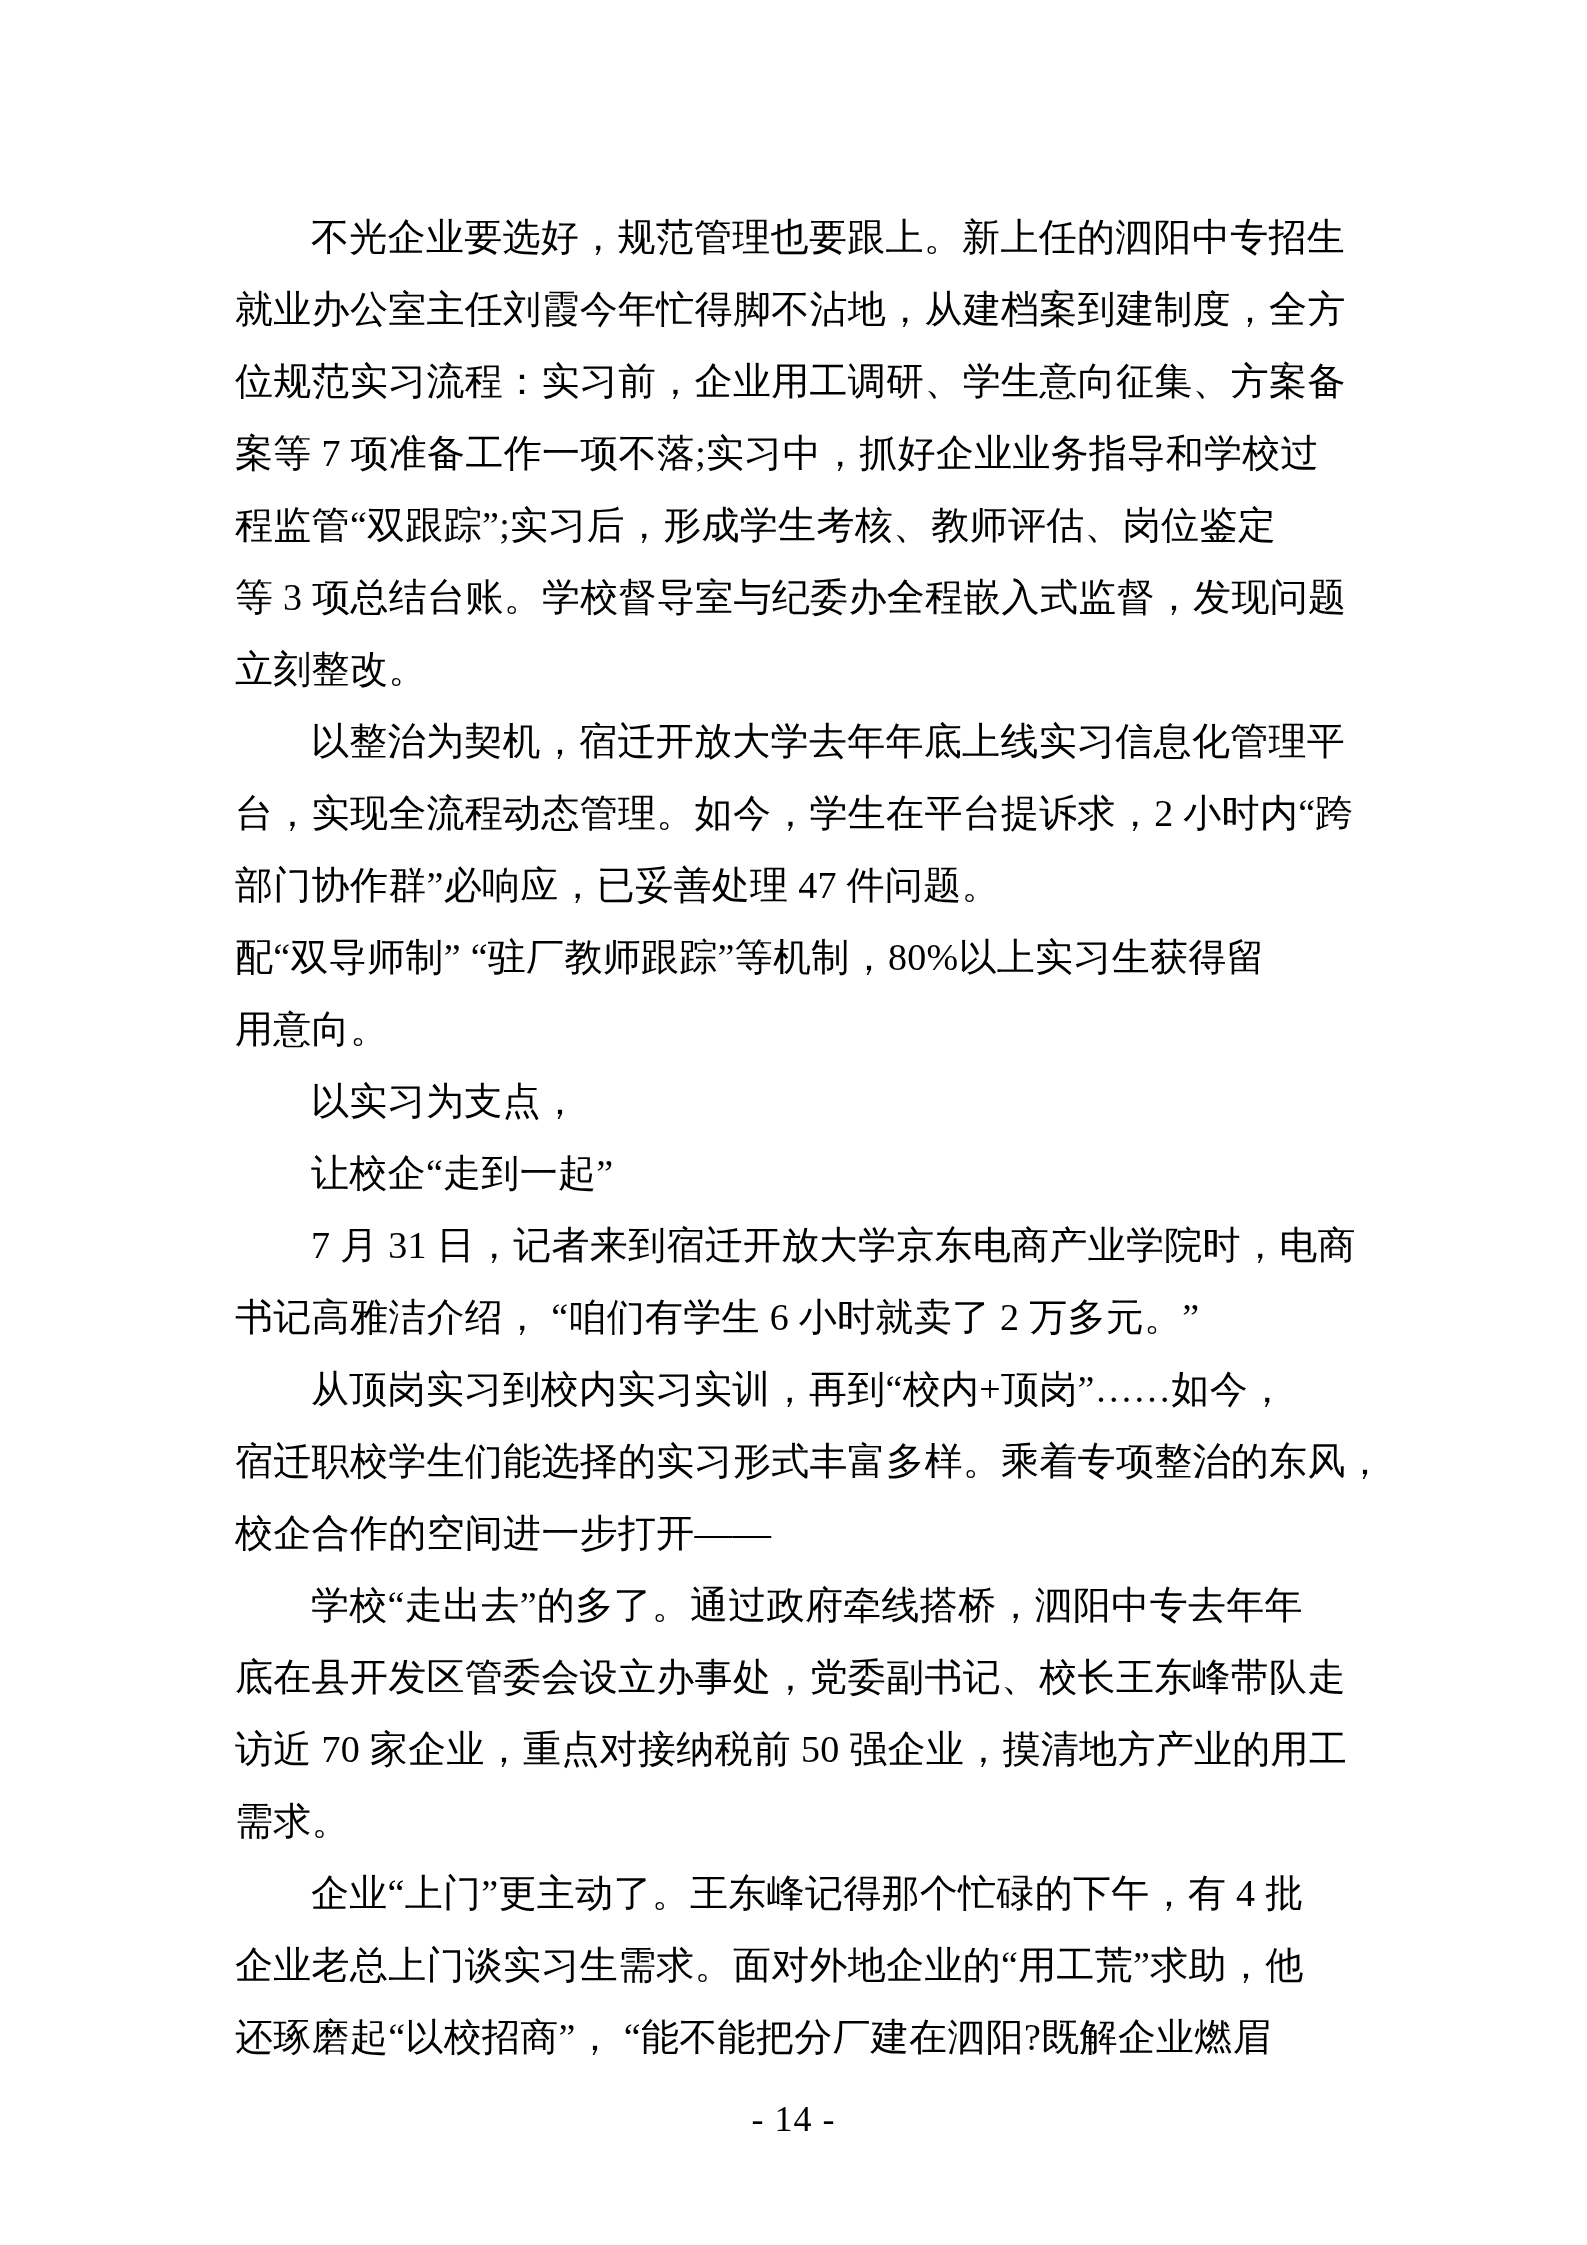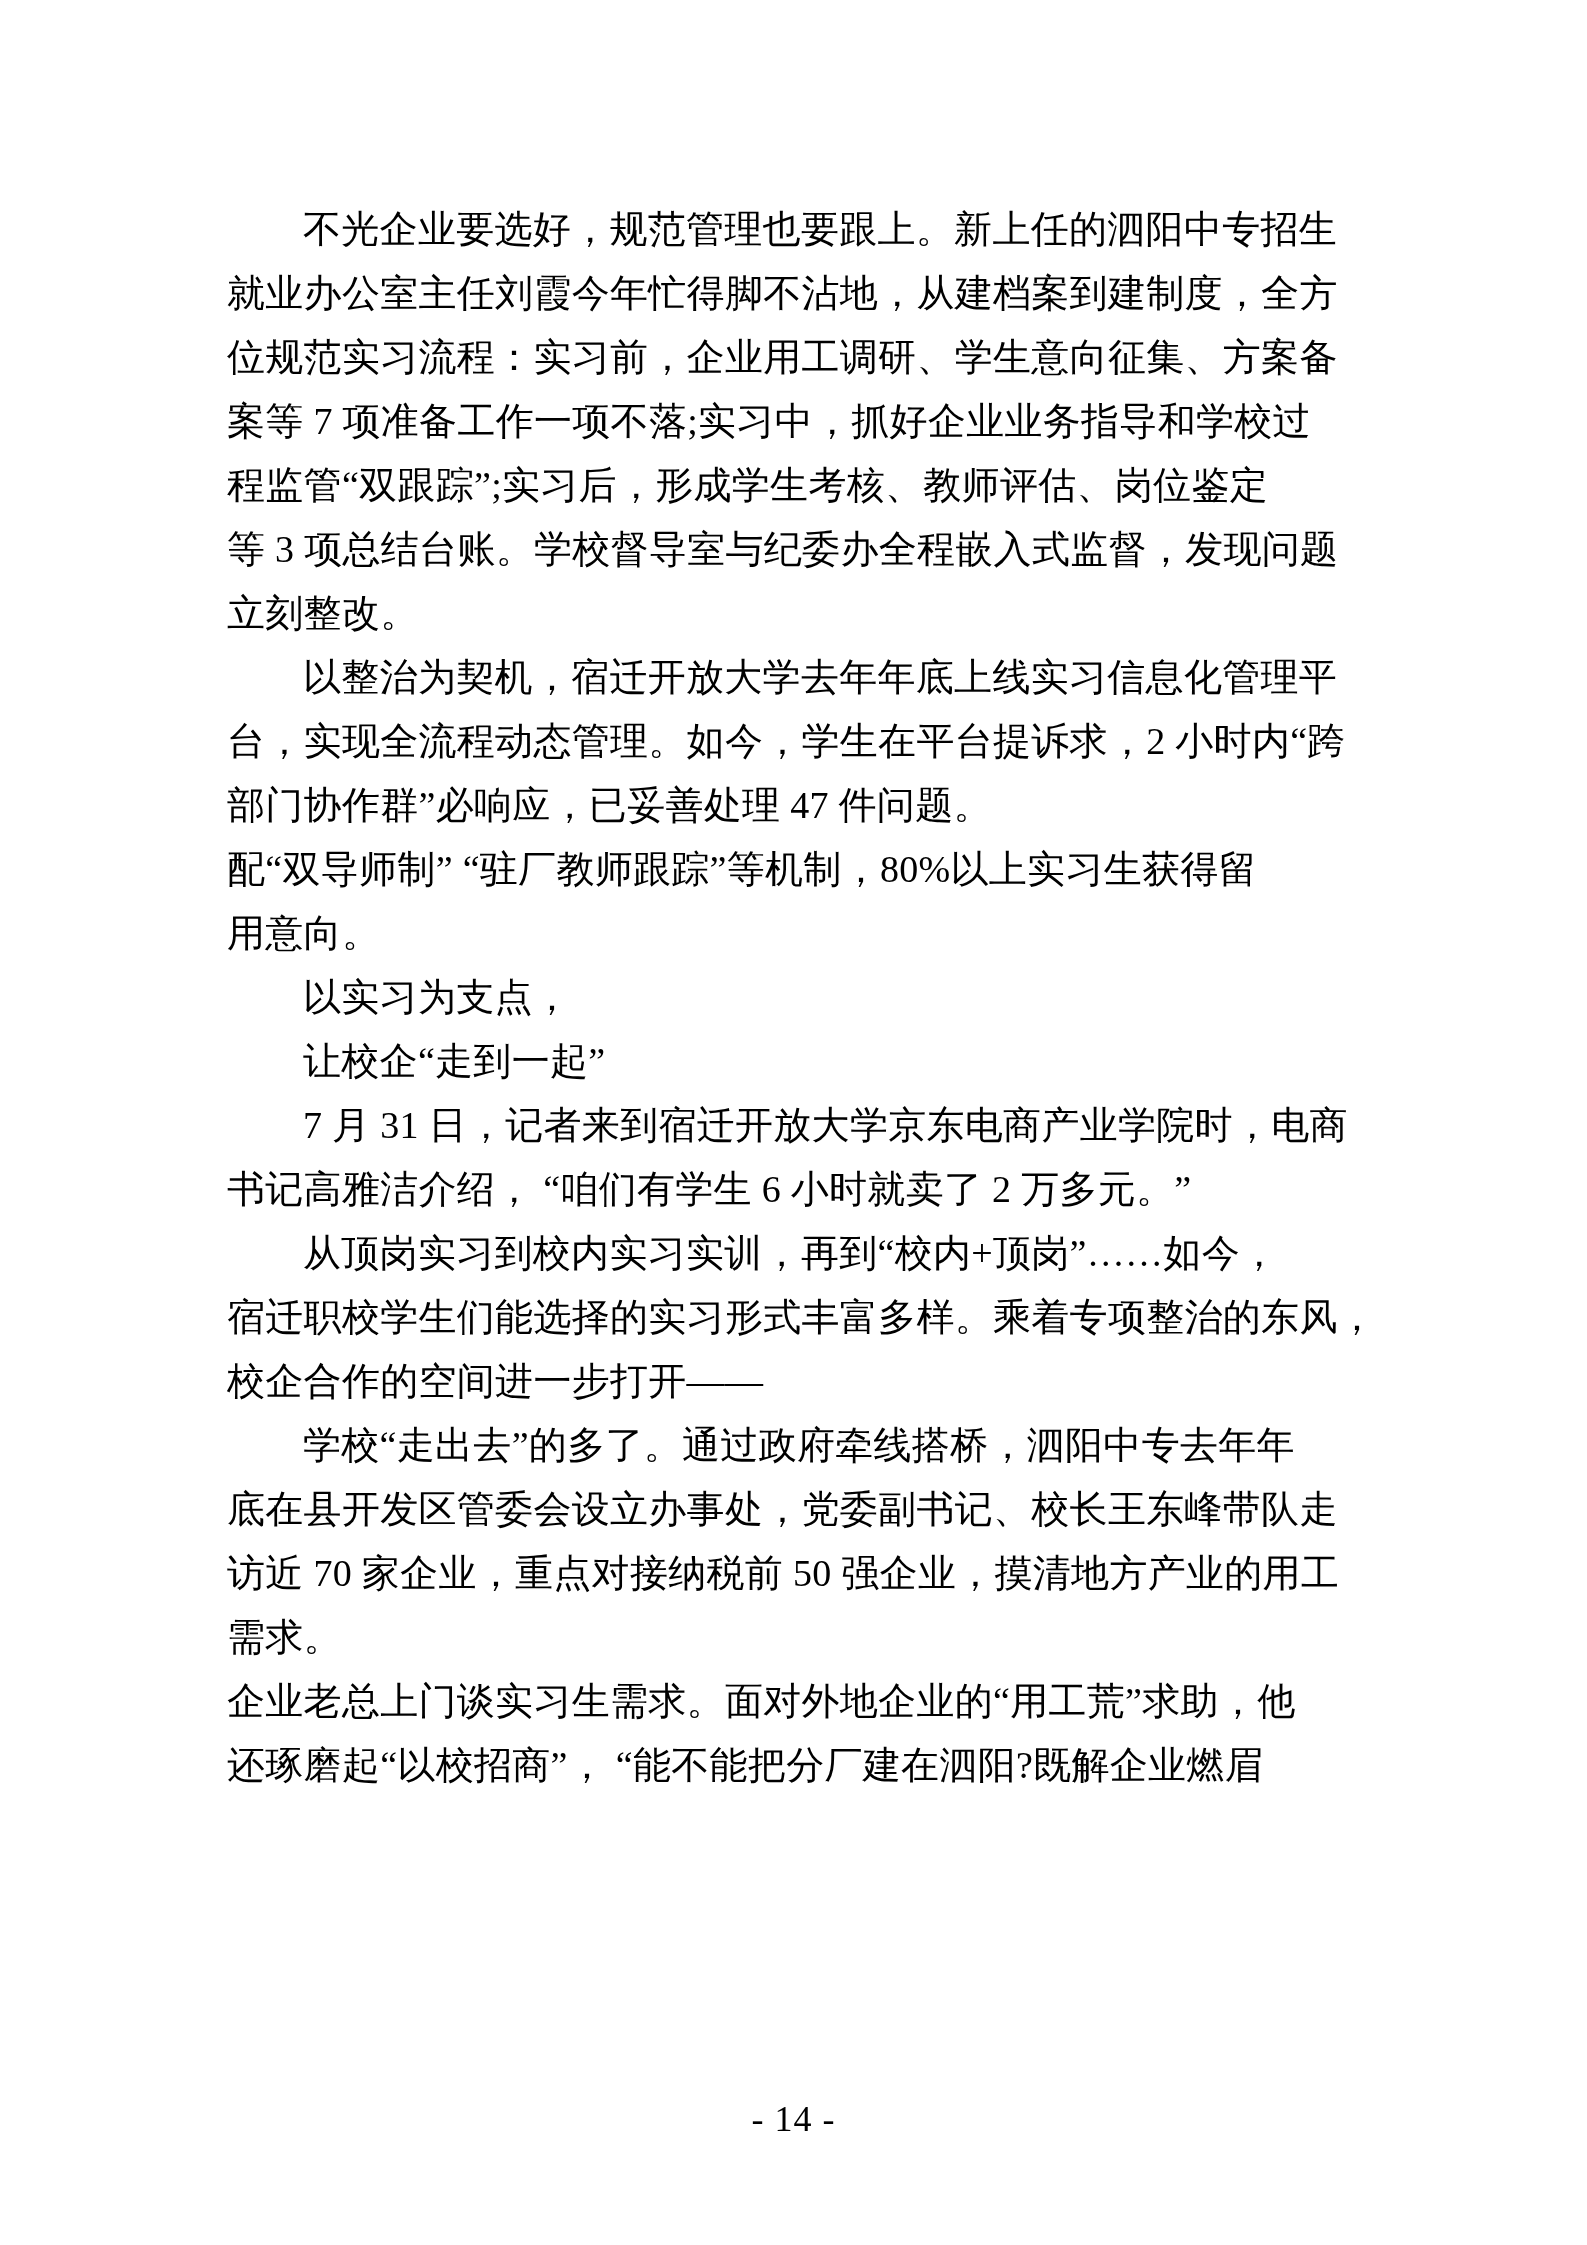--- a/index.html
+++ b/index.html
@@ -20,21 +20,21 @@
     inset: 0;
     background: #ffffff;
   }
   .text-block {
     position: absolute;
     left: 227px;
     top: 197px;
     width: 1150px;
   }
   .line {
-    margin: 0;
+    margin: 8px;
     padding: 0;
     height: 64px;
     line-height: 64px;
     font-size: 38px;
     letter-spacing: 0.3px;
     white-space: nowrap;
   }
   .line.indent {
     padding-left: 76px;
   }
@@ -71,19 +71,20 @@
       <p class="line indent">让校企“走到一起”</p>
       <p class="line indent">7 月 31 日，记者来到宿迁开放大学京东电商产业学院时，电商</p>
       <p class="line">书记高雅洁介绍， “咱们有学生 6 小时就卖了 2 万多元。”</p>
       <p class="line indent">从顶岗实习到校内实习实训，再到“校内+顶岗”……如今，</p>
       <p class="line">宿迁职校学生们能选择的实习形式丰富多样。乘着专项整治的东风，</p>
       <p class="line">校企合作的空间进一步打开——</p>
       <p class="line indent">学校“走出去”的多了。通过政府牵线搭桥，泗阳中专去年年</p>
       <p class="line">底在县开发区管委会设立办事处，党委副书记、校长王东峰带队走</p>
       <p class="line">访近 70 家企业，重点对接纳税前 50 强企业，摸清地方产业的用工</p>
       <p class="line">需求。</p>
+      <p class="line indent">企业“上门”更主动了。王东峰记得那个忙碌的下午，有 4 批</p>
       <p class="line">企业老总上门谈实习生需求。面对外地企业的“用工荒”求助，他</p>
       <p class="line">还琢磨起“以校招商”， “能不能把分厂建在泗阳?既解企业燃眉</p>
     </div>
 
   <div class="page-footer">- 14 -</div>
 
 </main>
 
 </body></html>

